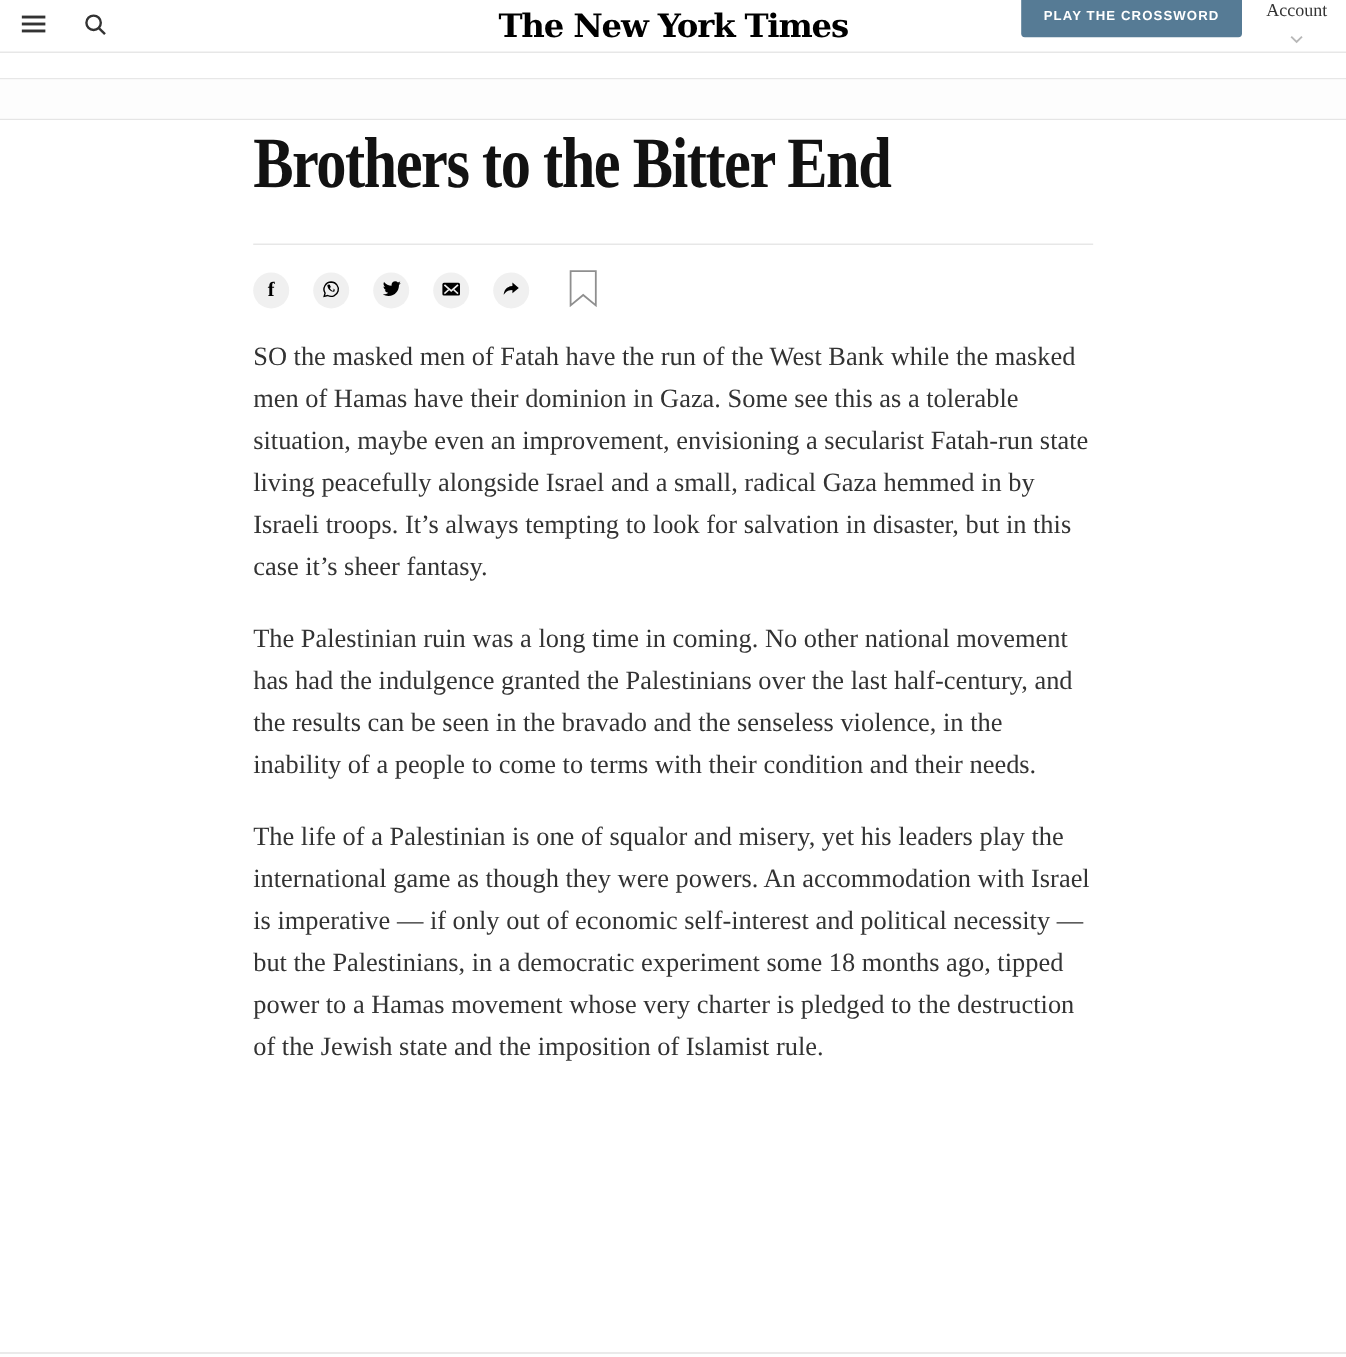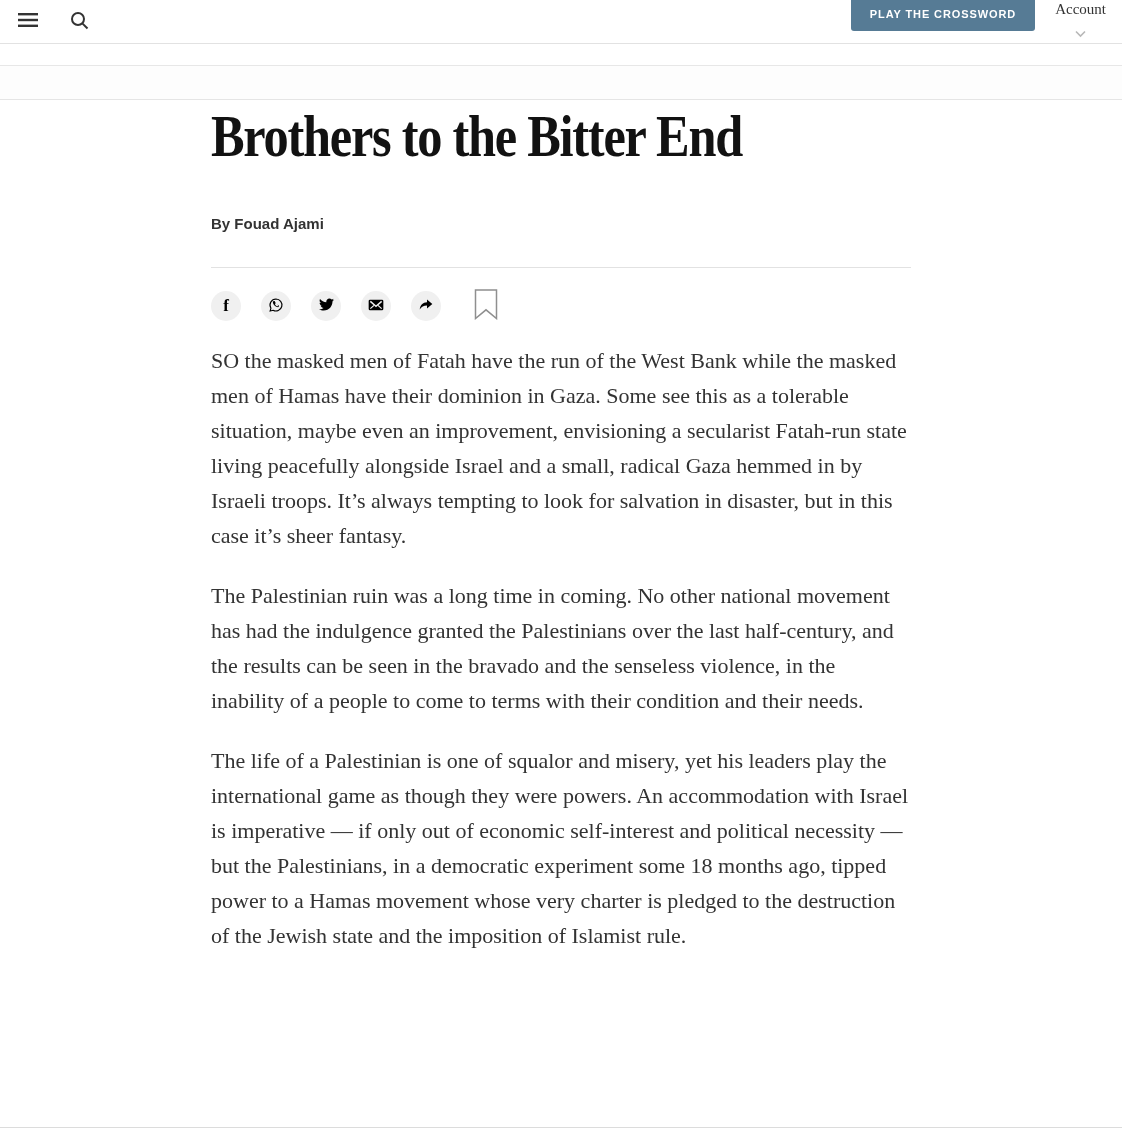--- a/index.html
+++ b/index.html
@@ -163,40 +163,40 @@
     <button class="icon-btn">
       <span>
         <svg width="19" height="19" viewBox="0 0 19 19">
             <circle cx="8" cy="8" r="6" fill="none" stroke="#333" stroke-width="2"></circle>
             <line x1="12.6" y1="12.6" x2="17.5" y2="17.5" stroke="#333" stroke-width="2"></line>
           </svg>
       </span>
     </button>
   </div>
 
+  <div class="logo">The New York Times</div>
 
   <div class="nav-right">
     <button class="crossword-btn">PLAY THE CROSSWORD</button>
     <button class="account">
       <span>Account</span>
       <span>
         <svg width="11" height="8" viewBox="0 0 11 8">
             <polyline points="1,1.5 5.5,6 10,1.5" fill="none" stroke="#b8b8b8" stroke-width="1.6"></polyline>
           </svg>
       </span>
     </button>
   </div>
 </header>
 
 <div class="subnav"></div>
 
 <main class="article-col">
   <h1 class="headline">Brothers to the Bitter End</h1>
 
-  <div class="byline">By Fouad Ajami</div>
 
   <hr class="rule">
 
   <div class="share-row">
     <button class="share-circle">
       <span class="fb-glyph">f</span>
     </button>
     <button class="share-circle">
       <span>
         <svg width="16" height="16" viewBox="0 0 24 24">

